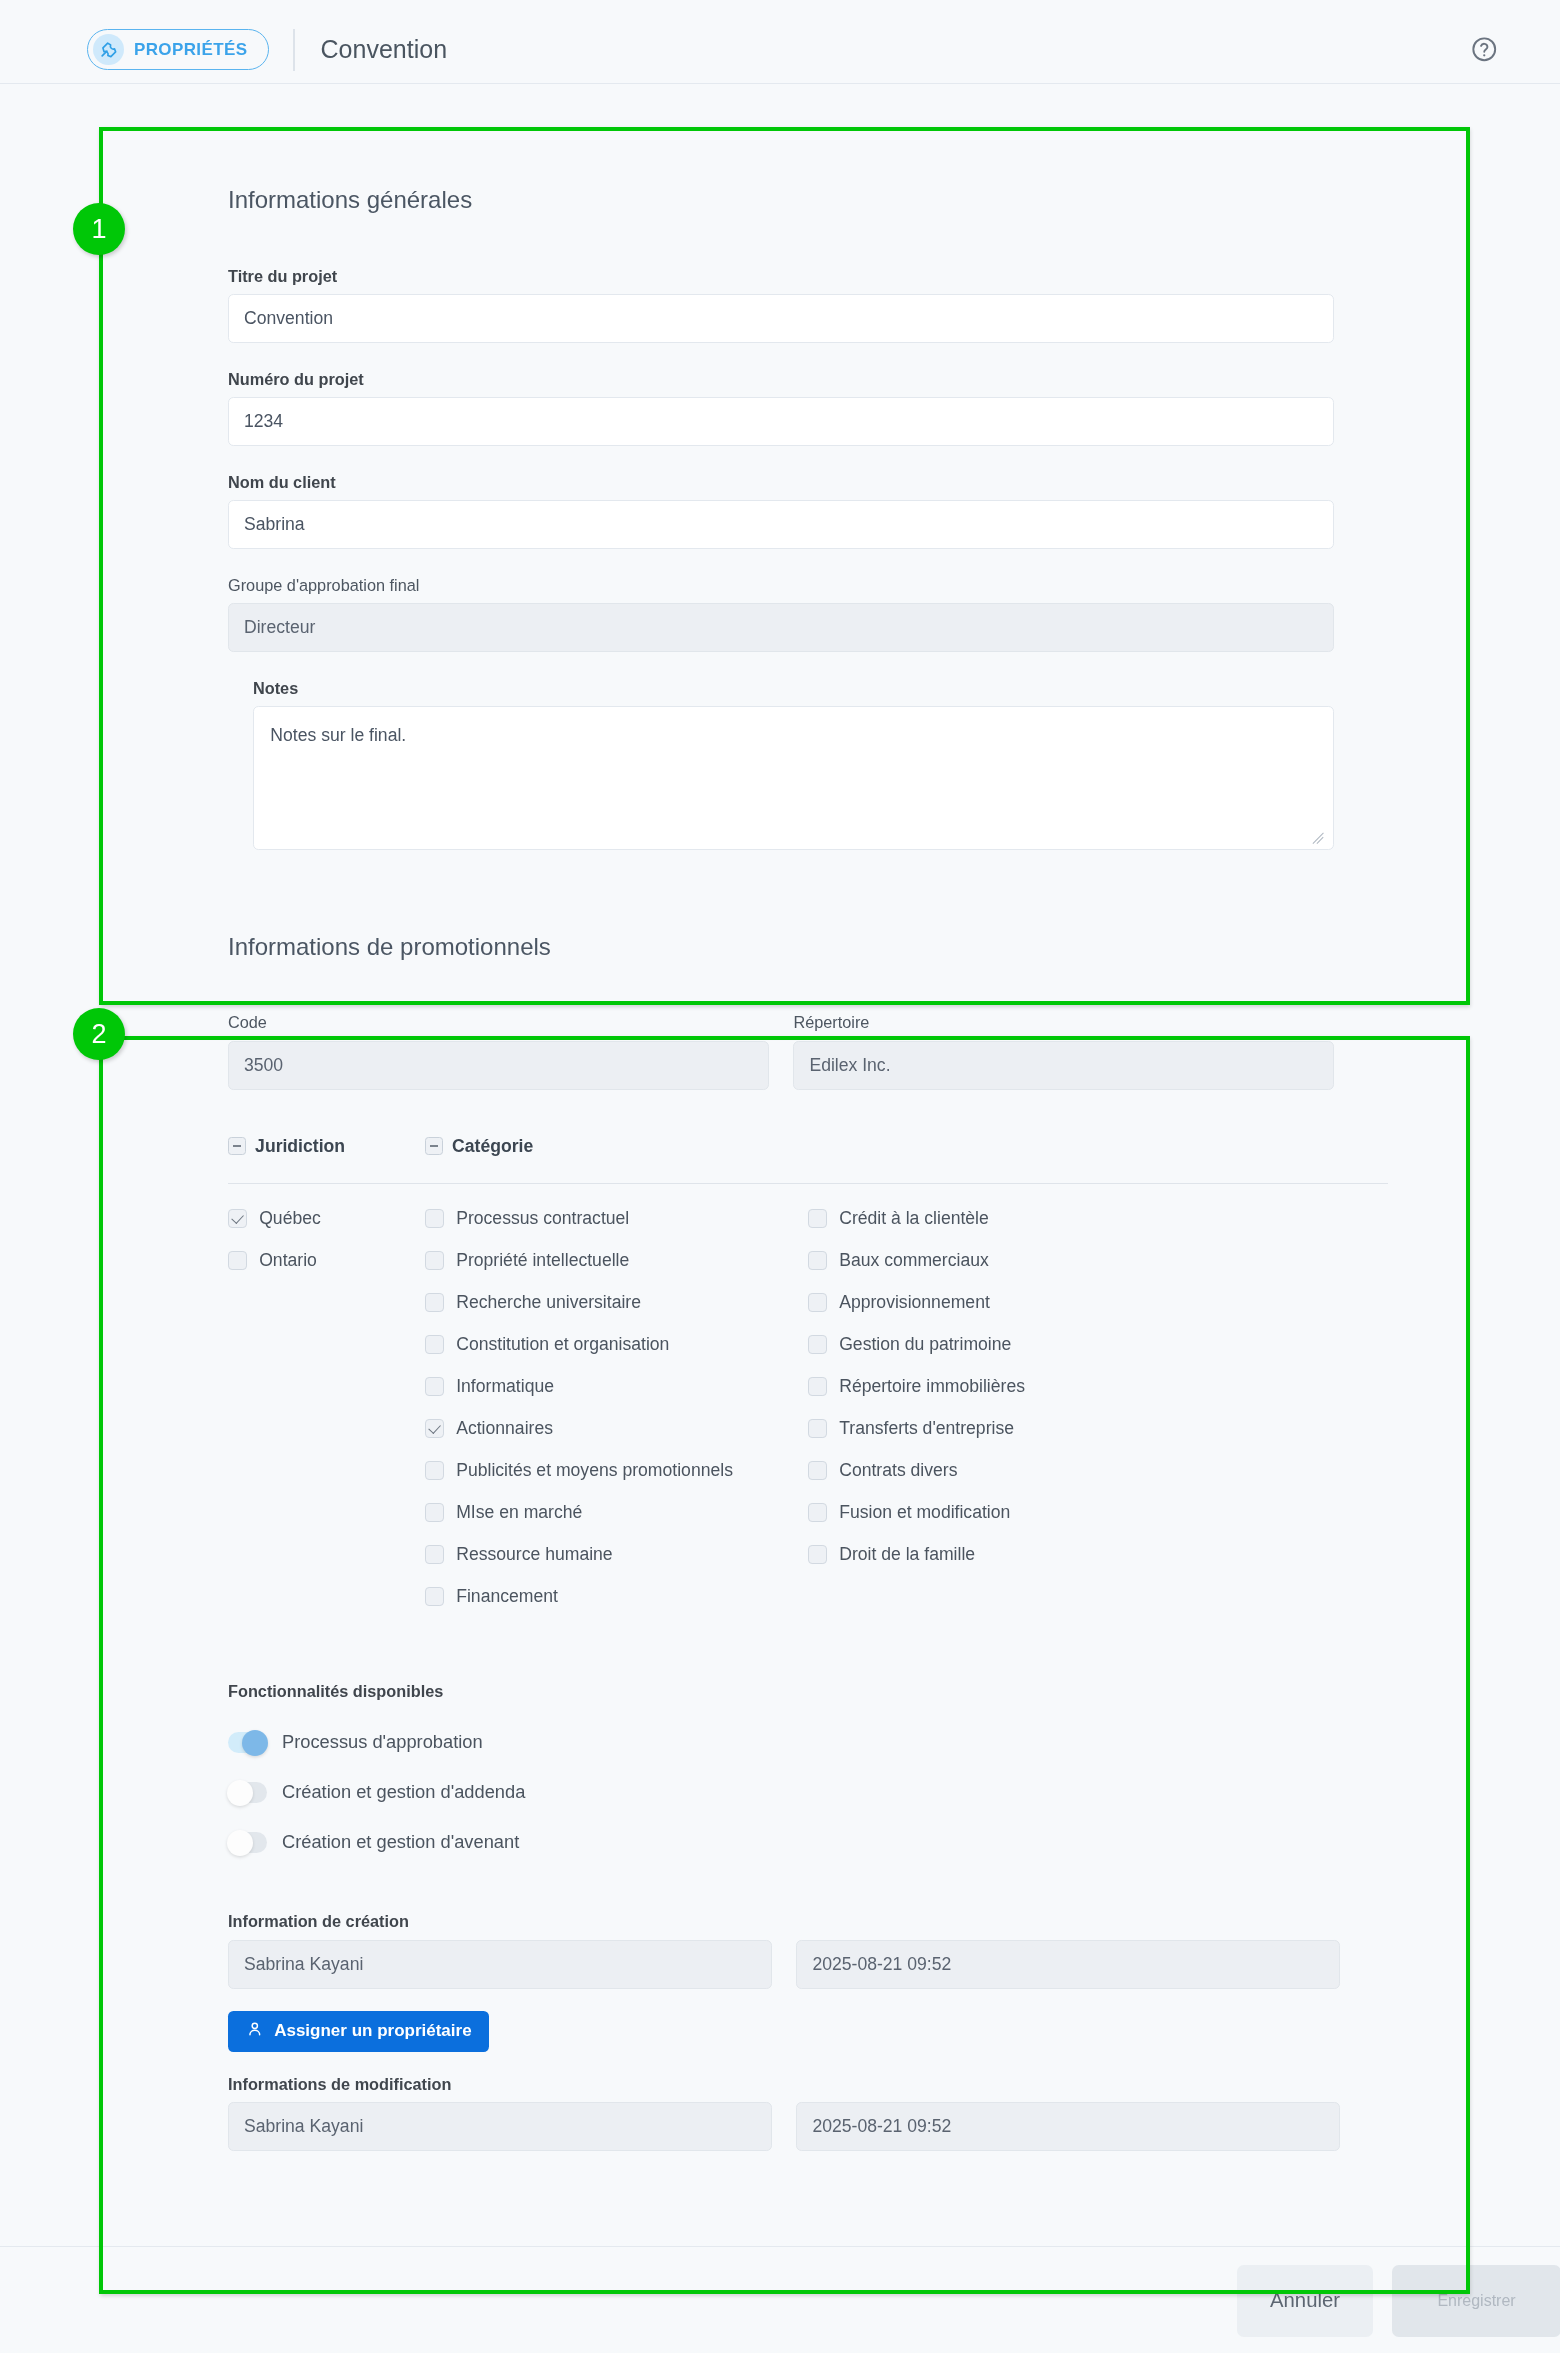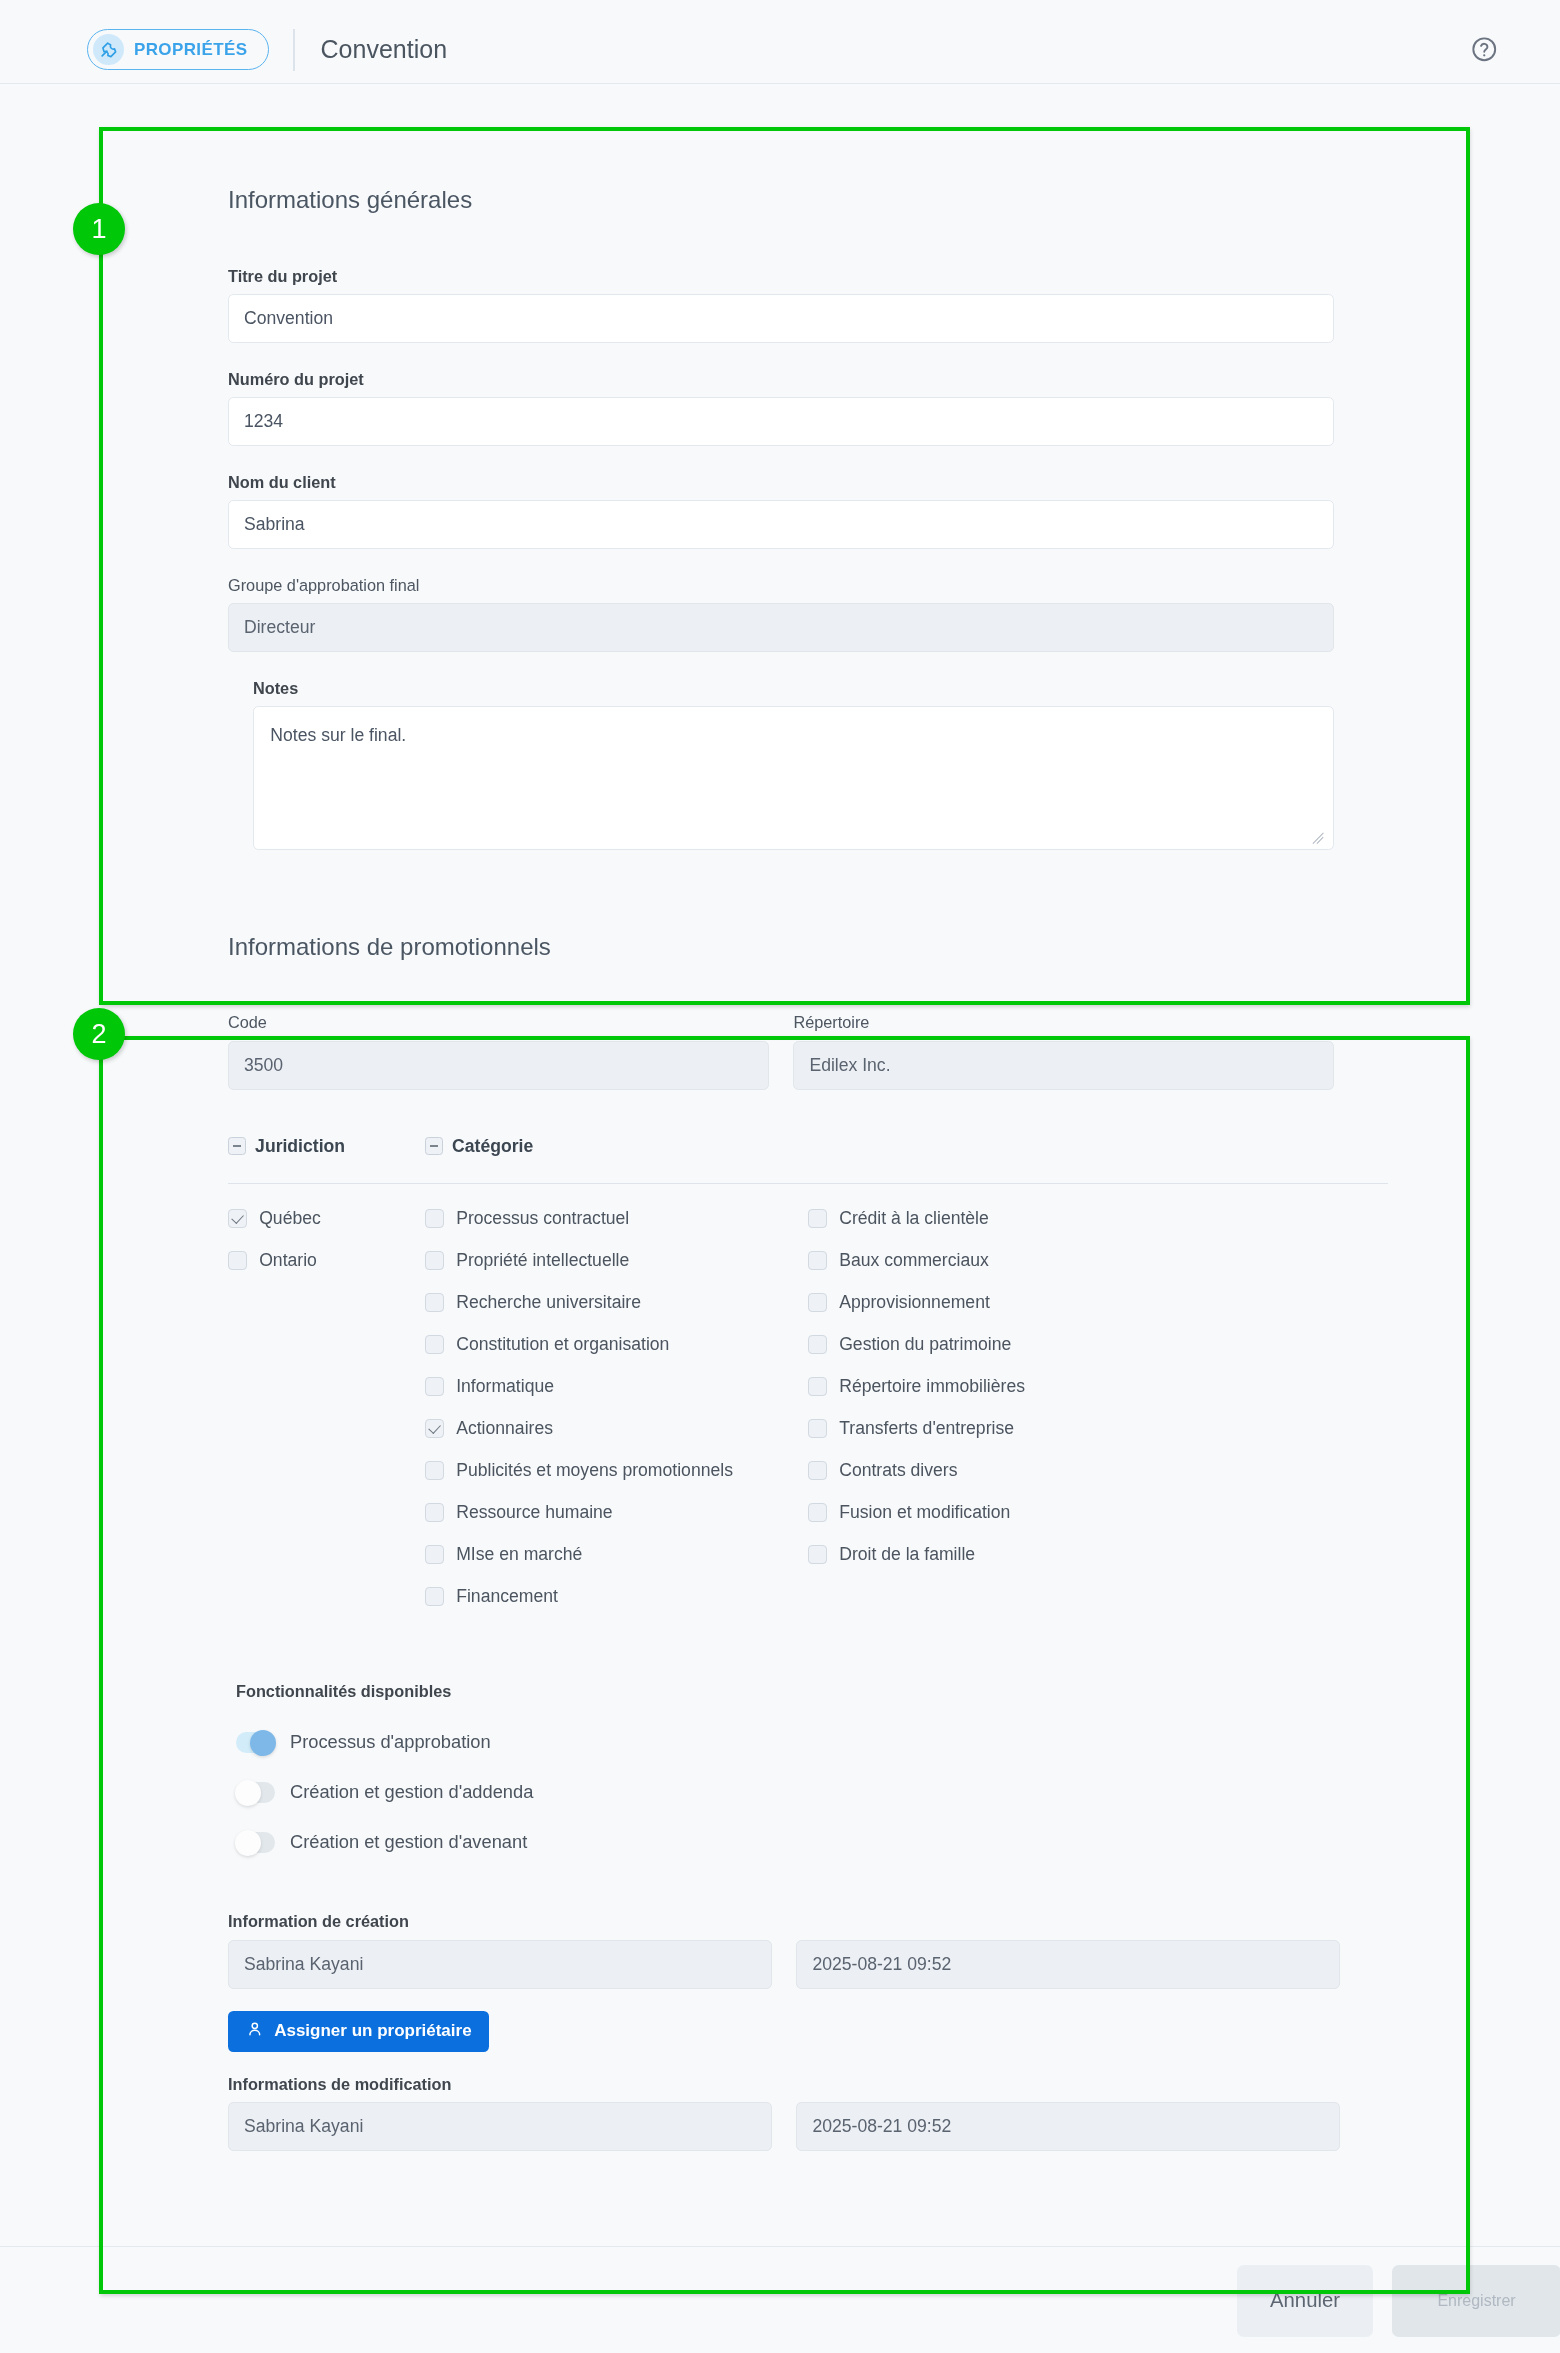--- a/index.html
+++ b/index.html
@@ -443,28 +443,28 @@
                 <div class="cb-row">
                     <span class="cb checked"></span>
                     <span class="cb-label">Actionnaires</span>
                   </div>
                 <div class="cb-row">
                     <span class="cb"></span>
                     <span class="cb-label">Publicités et moyens promotionnels</span>
                   </div>
                 <div class="cb-row">
                     <span class="cb"></span>
+                    <span class="cb-label">MIse en marché</span>
+                  </div>
+                <div class="cb-row">
+                    <span class="cb"></span>
                     <span class="cb-label">Ressource humaine</span>
                   </div>
                 <div class="cb-row">
                     <span class="cb"></span>
-                    <span class="cb-label">MIse en marché</span>
-                  </div>
-                <div class="cb-row">
-                    <span class="cb"></span>
                     <span class="cb-label">Financement</span>
                   </div>
               </div>
 
               <div style="width:380px;">
                 <div class="cb-row">
                     <span class="cb"></span>
                     <span class="cb-label">Crédit à la clientèle</span>
                   </div>
                 <div class="cb-row">
@@ -497,21 +497,21 @@
                   </div>
                 <div class="cb-row">
                     <span class="cb"></span>
                     <span class="cb-label">Droit de la famille</span>
                   </div>
               </div>
             </div>
           </div>
         </div>
 
-        <div style="margin-top:65px;margin-left:8px;">
+        <div style="margin-top:65px;">
           <div class="field-label">Fonctionnalités disponibles</div>
 
           <div style="margin-top:16.3px;">
             <div class="toggle-row">
               <span class="switch on">
                   <span class="knob"></span>
                 </span>
               <span class="toggle-label">Processus d'approbation</span>
             </div>
             <div class="toggle-row">

